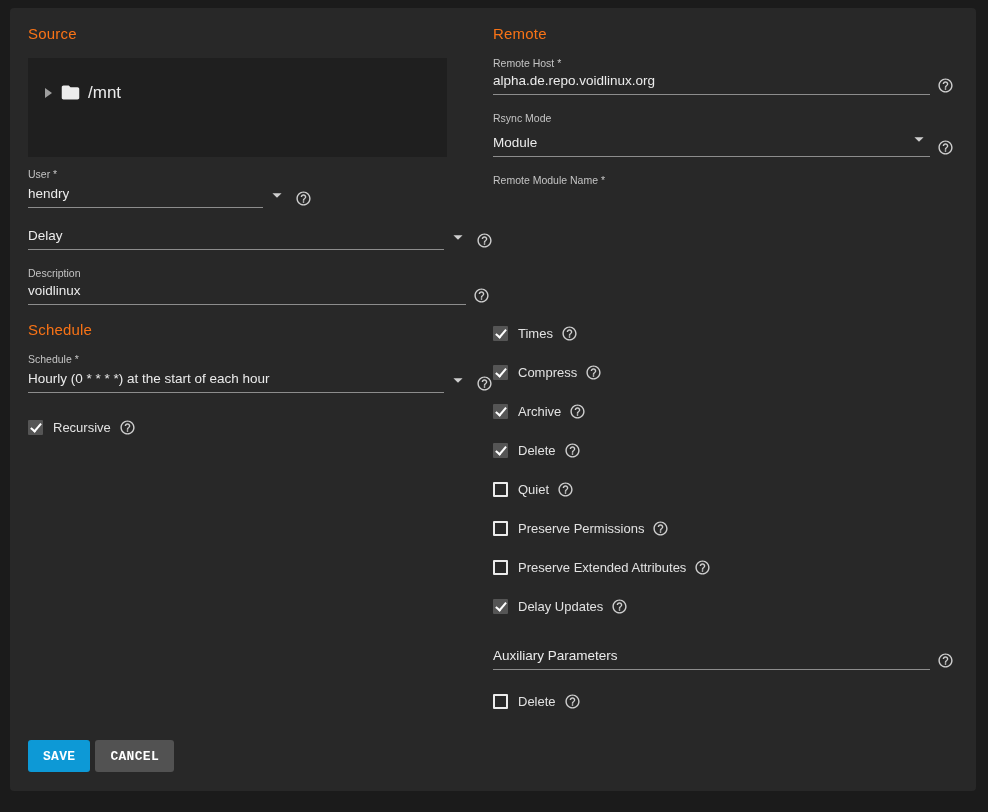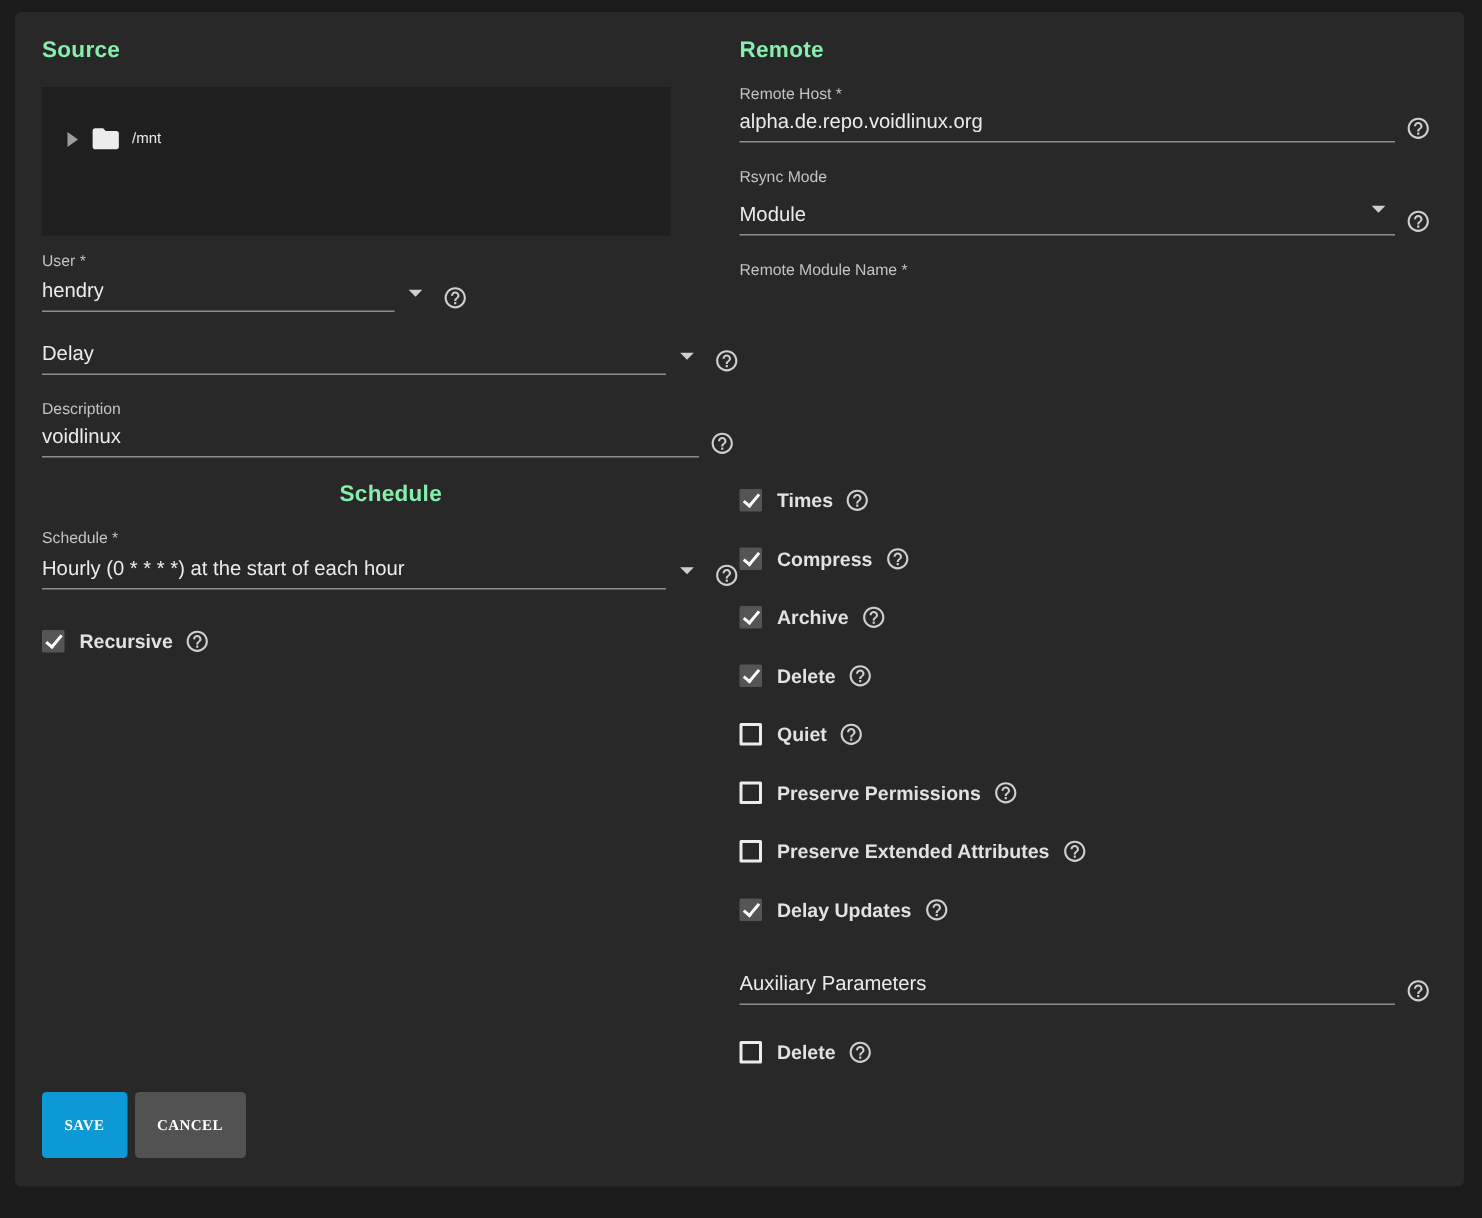--- a/index.html
+++ b/index.html
@@ -18,23 +18,23 @@
     display:flex;flex-direction:column;
   }
   .grid{
     display:grid;
     grid-template-columns:465px 1fr;
     align-items:start;
   }
   h2.section-title{
     margin:8px 0 0 0;
     font-size:15px;line-height:16px;
-    font-weight:bold;color:#86efac;letter-spacing:.2px;
-  }
-  h2.row2{margin-top:17px;text-align:center;}
+    font-weight:normal;color:#f97316;letter-spacing:.2px;
+  }
+  h2.row2{margin-top:17px;}
 
   
   .field{margin-top:18px;}
   .flabel{font-size:10.5px;line-height:11px;color:#c4c4c4;margin-bottom:4px;}
   .frow{display:flex;align-items:flex-end;}
   .fline{
     border-bottom:1px solid #8d8d8d;
     padding-bottom:6px;
     font-size:13.5px;line-height:15px;color:#ebebeb;
     display:flex;align-items:flex-end;justify-content:space-between;
@@ -57,45 +57,45 @@
   .path-field .field{margin-top:0;}
   .tree-row{display:flex;align-items:center;margin-top:15px;}
   .tri{
     width:0;height:0;margin-left:1px;
     border-left:7px solid #9e9e9e;
     border-top:5px solid transparent;
     border-bottom:5px solid transparent;
     cursor:pointer;
   }
   .tree-folder{margin:0 7px 0 8px;line-height:0;}
-  .tree-label{font-size:10px;color:#ebebeb;}
+  .tree-label{font-size:17px;color:#ebebeb;}
 
   
   .cbrow{display:flex;align-items:center;margin-top:26px;cursor:pointer;}
   .cbrow.pitch{margin:0 0 22px 0;}
   .cb{
     flex:0 0 auto;width:15px;height:15px;box-sizing:border-box;
     border:2px solid #ececec;border-radius:1px;
     display:inline-flex;align-items:center;justify-content:center;
   }
   .cb.checked{background:#555555;border-color:#555555;}
   .cb.checked::after{
     content:"";width:4px;height:9px;margin-top:-2px;
     border:solid #ffffff;border-width:0 2px 2px 0;
     transform:rotate(40deg);
   }
-  .cblabel{font-size:13px;color:#e2e2e2;margin-left:10px;font-weight:bold;}
+  .cblabel{font-size:13px;color:#e2e2e2;margin-left:10px;}
   .cbrow .help{margin:0 0 0 8px;}
 
   
   .footer{margin-top:auto;display:flex;gap:5px;}
   .btn{
-    border:none;border-radius:3px;height:44px;padding:0 15px;
-    font-family:Liberation Serif, serif;
-    font-size:10px;font-weight:bold;letter-spacing:.3px;
+    border:none;border-radius:3px;height:32px;padding:0 15px;
+    font-family:Liberation Mono, monospace;
+    font-size:13px;font-weight:bold;letter-spacing:.3px;
     color:#ffffff;cursor:pointer;
   }
   .btn-save{background:var(--accent,#0095d5);}
   .btn-cancel{background:var(--cancel,#525252);}
 
   svg{display:block;}
 </style>
 </head>
 <body>
 

